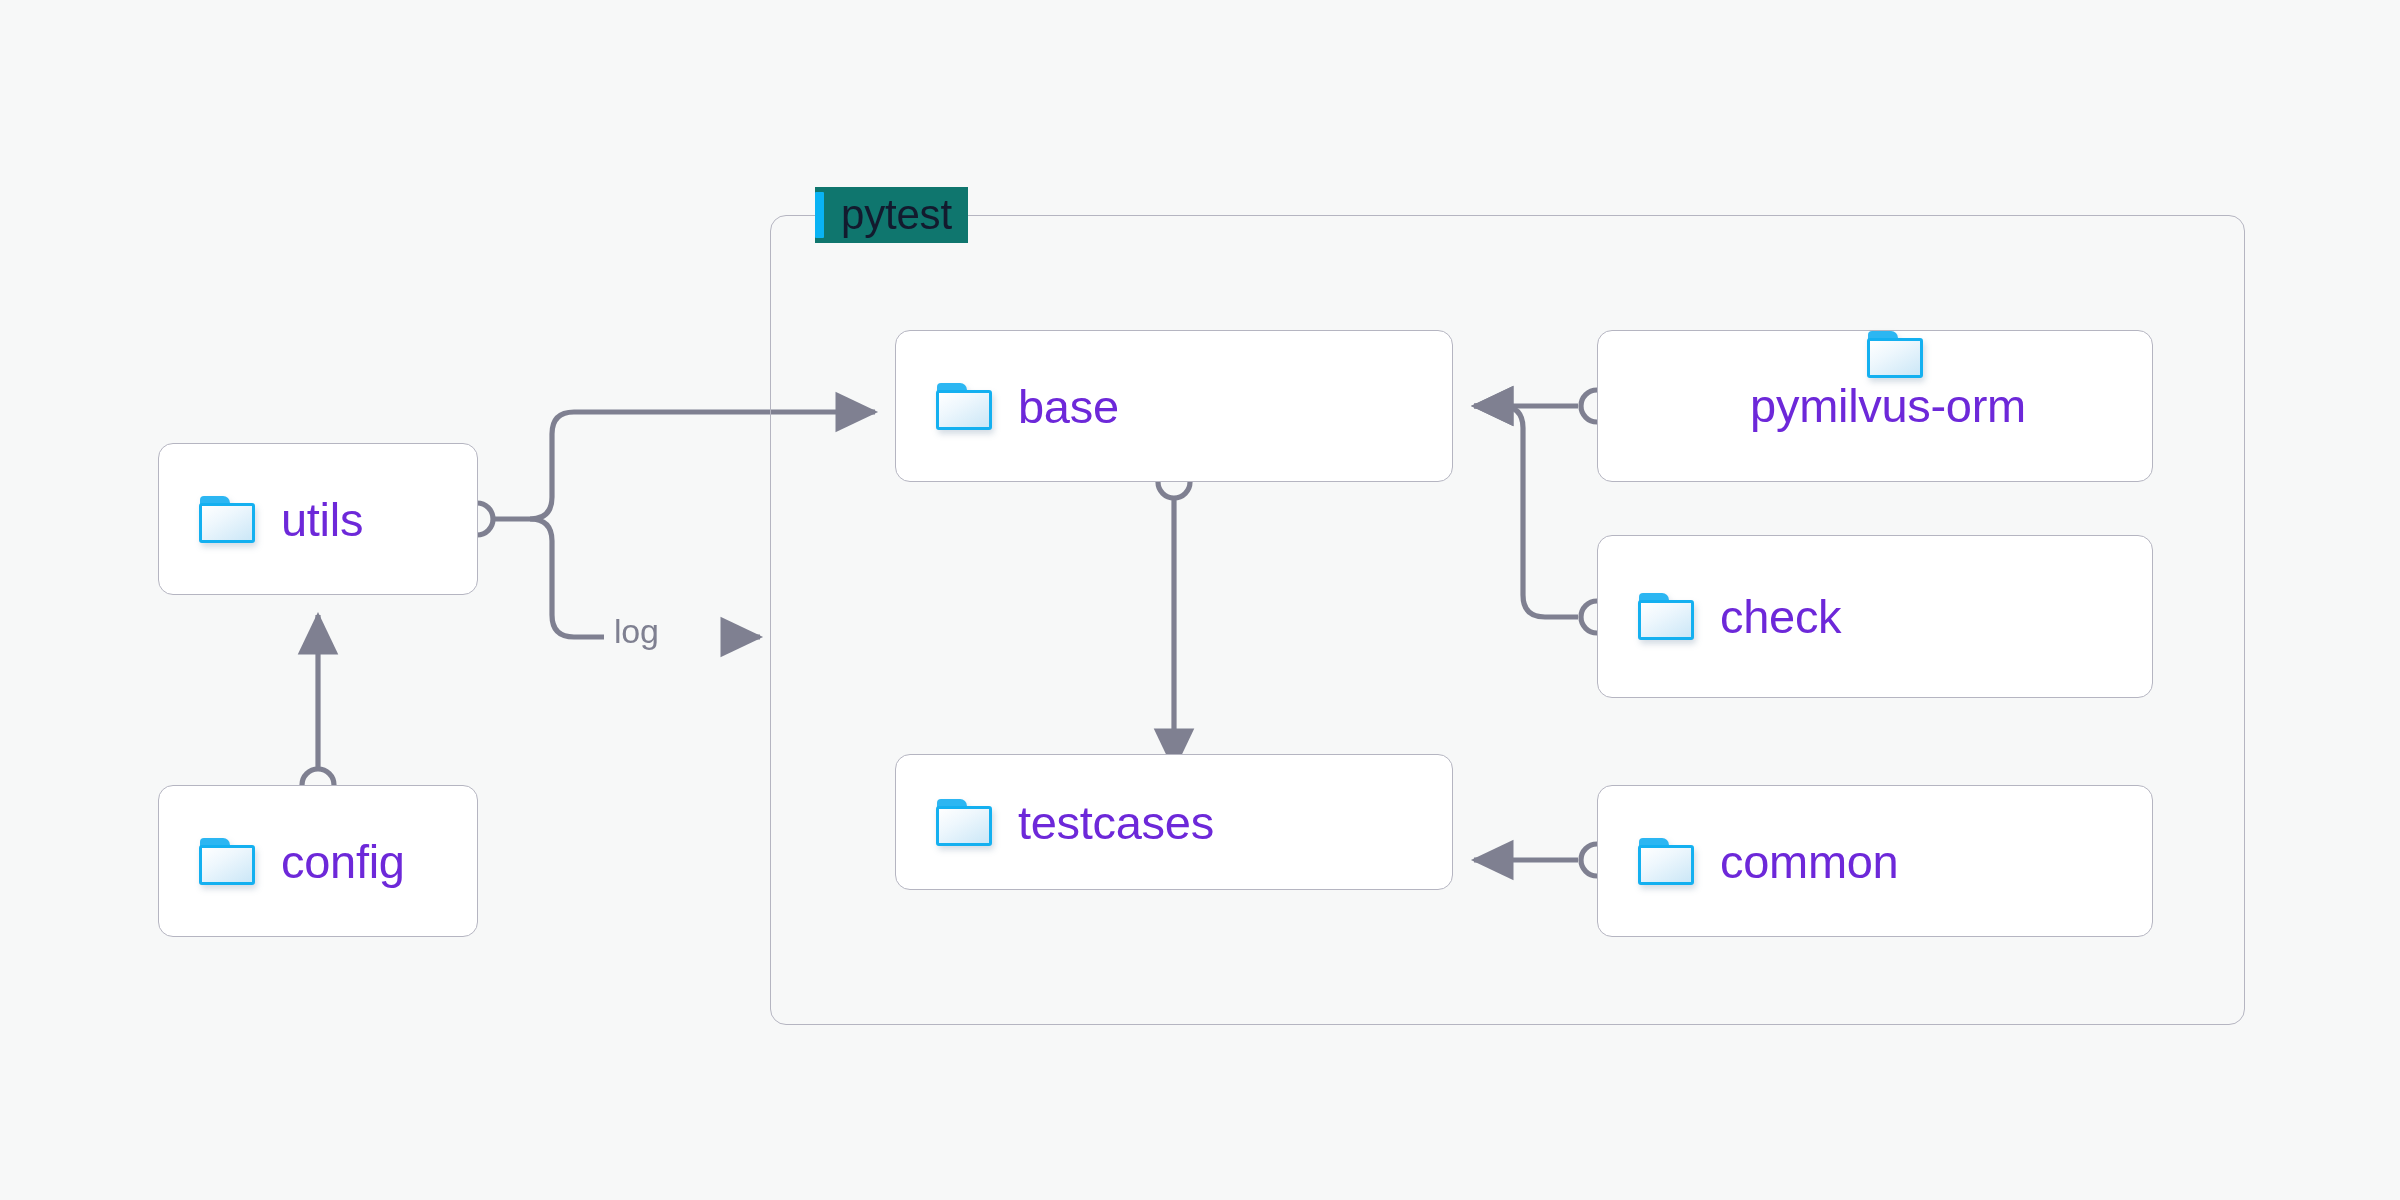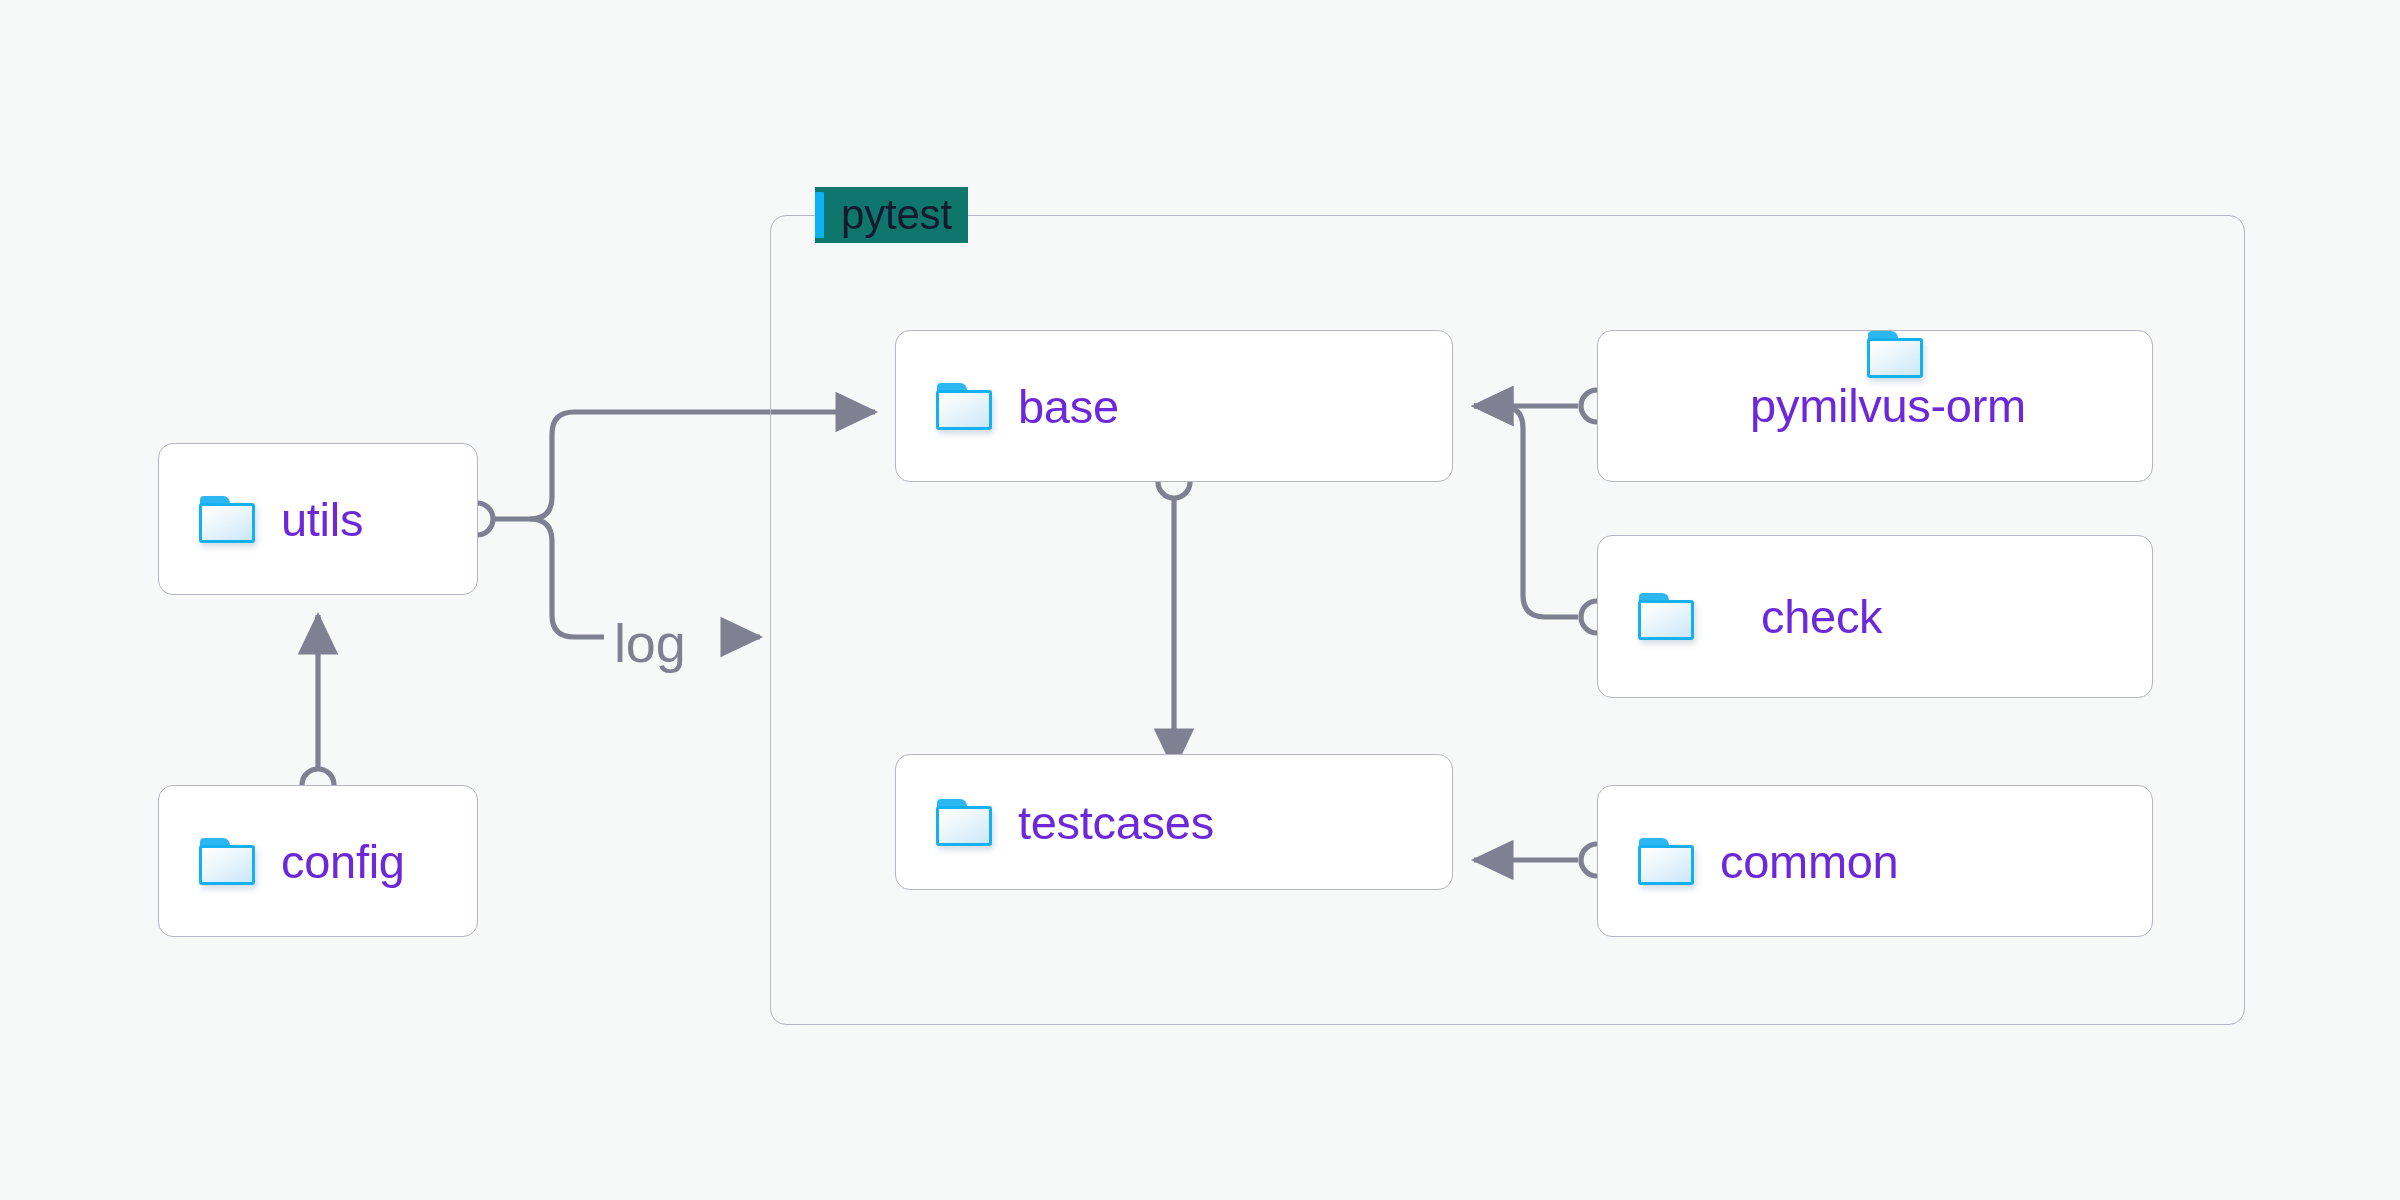--- a/index.html
+++ b/index.html
@@ -85,21 +85,21 @@
   .group-title .gtext{
     font-size:42px;
     color:#131a2e;
     letter-spacing:-0.2px;
     white-space:nowrap;
   }
 
   
   .edge-label{
     position:absolute;
-    font-size:54px;
+    font-size:34px;
     color:#7f8091;
     letter-spacing:-0.2px;
     z-index:4;
     background:#f7f8f8;
     padding:0 10px;
     white-space:nowrap;
   }
 </style>
 </head>
 <body>
@@ -184,21 +184,21 @@
   </div>
 
   <div class="node" style="left:1597px; top:330px; width:556px; height:152px;flex-direction:column;">
     <span class="folder">
       <span class="tab"></span>
         <span class="body"></span>
     </span>
     <span class="nlabel">pymilvus-orm</span>
   </div>
 
-  <div class="node" style="left:1597px; top:535px; width:556px; height:163px;gap:41px;">
+  <div class="node" style="left:1597px; top:535px; width:556px; height:163px;">
     <span class="folder">
       <span class="tab"></span>
         <span class="body"></span>
     </span>
     <span class="nlabel">check</span>
   </div>
 
   <div class="node" style="left:1597px; top:785px; width:556px; height:152px;">
     <span class="folder">
       <span class="tab"></span>

